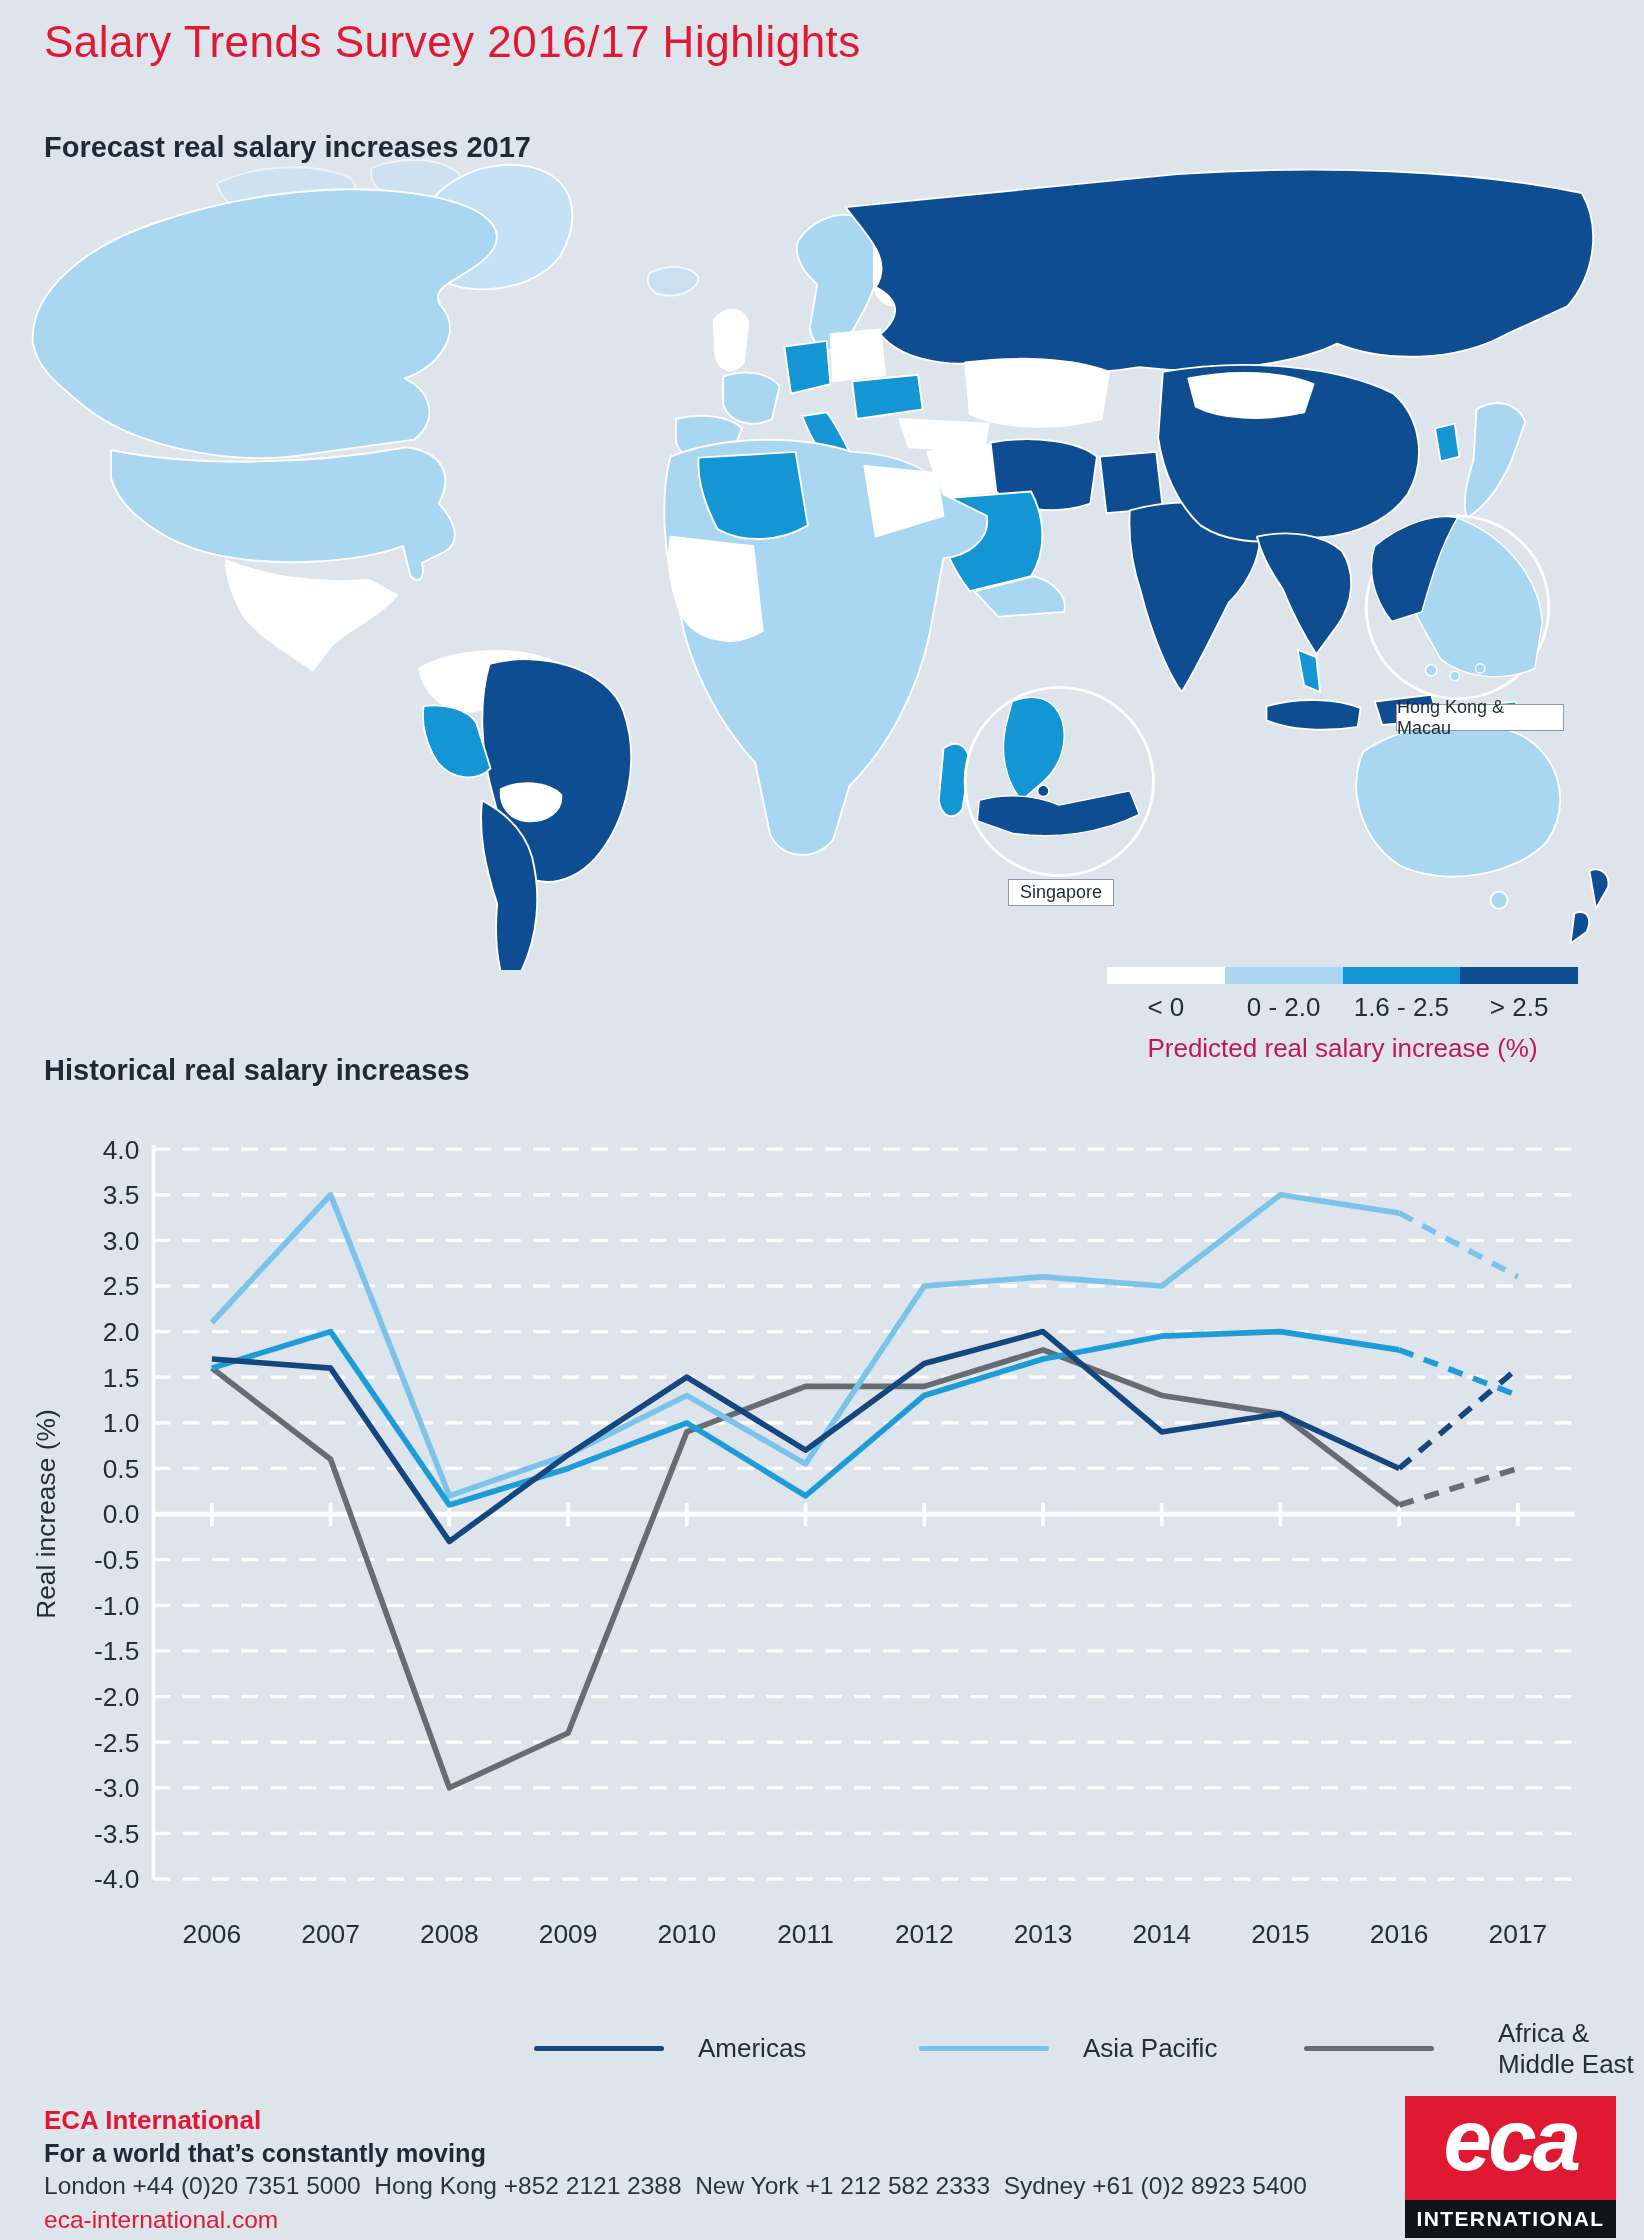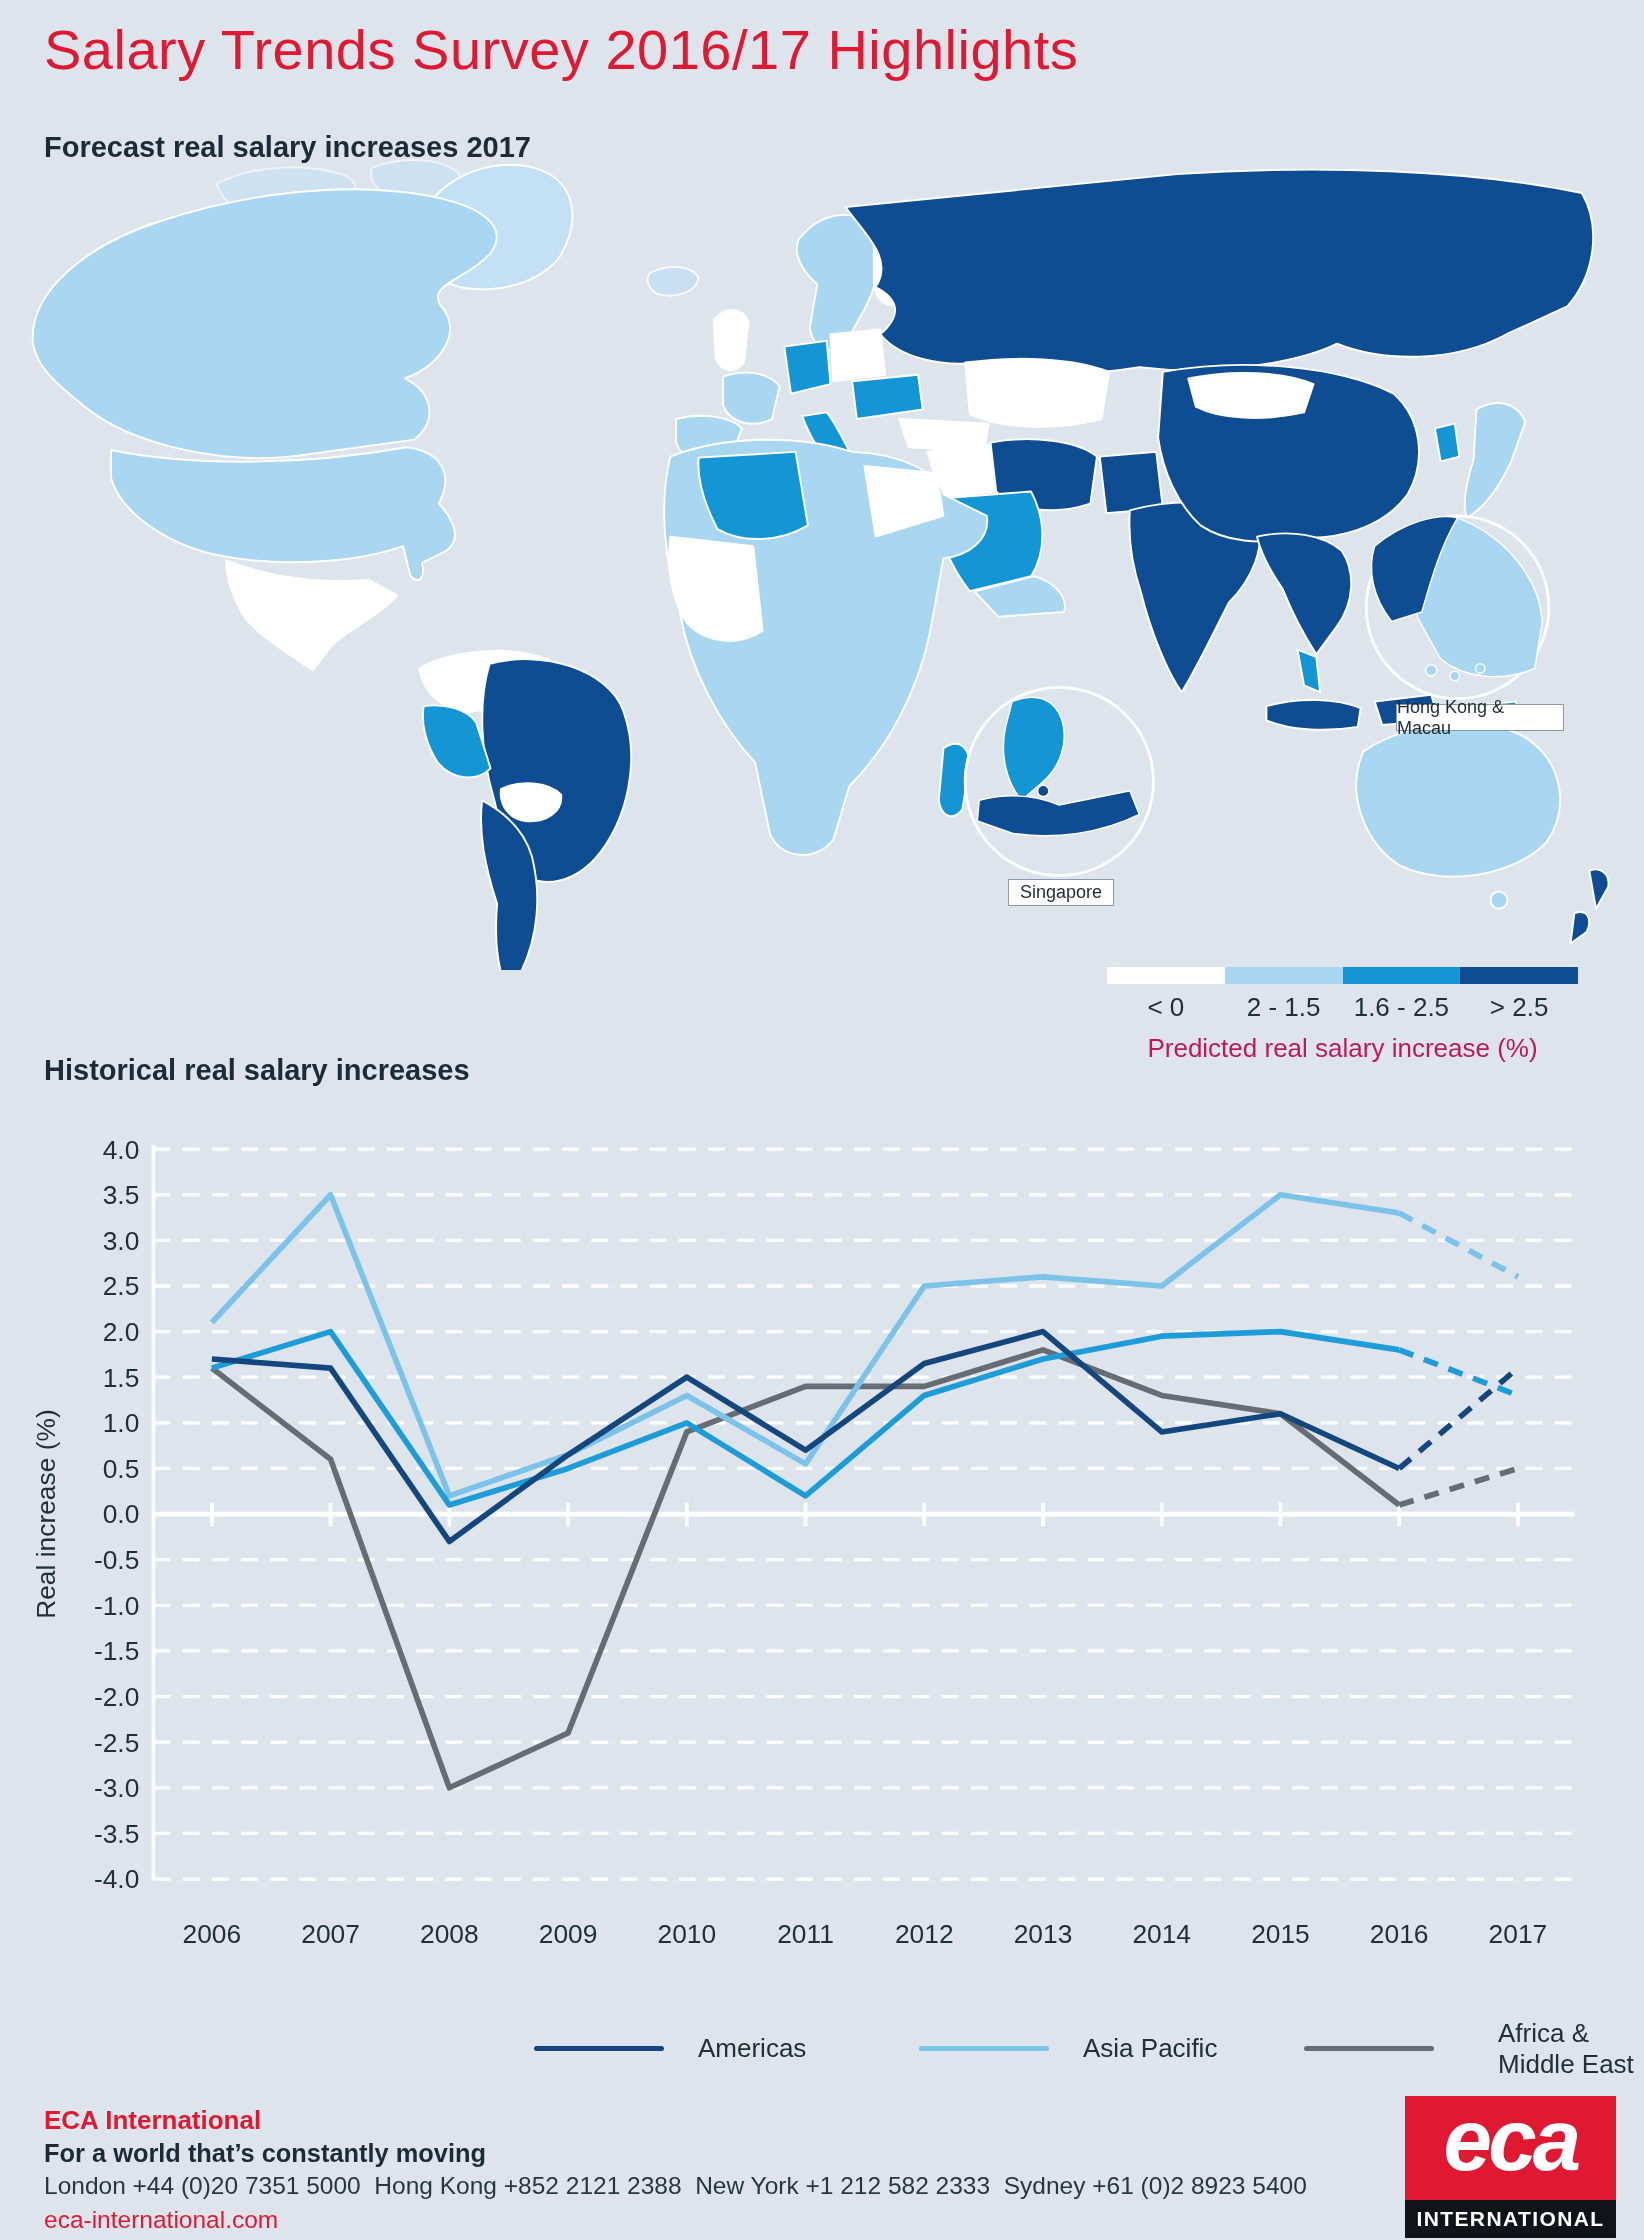--- a/index.html
+++ b/index.html
@@ -1,21 +1,21 @@
 <!DOCTYPE html>
 <html style="--brand-red: #e01933;font-size:15px"><head>
 <meta charset="utf-8">
 <style>
   html,body{margin:0;padding:0;}
   body{
     width:1644px;height:2240px;position:relative;overflow:hidden;
     background:#dde4ec;font-family:"Liberation Sans",sans-serif;color:#222d38;
   }
   .abs{position:absolute;}
-  #page-title{left:44px;top:17px;font-size:56px;font-weight:300;color:var(--brand-red);letter-spacing:0.5px;}
+  #page-title{left:44px;top:17px;font-size:44px;font-weight:300;color:var(--brand-red);letter-spacing:0.5px;}
   .section-title{left:44px;font-size:29px;font-weight:700;color:#1f2a36;}
   #map-subtitle{top:121px;margin-top:10px;}
   #hist-title{top:1054px;}
   #map-svg{left:0;top:141px;}
   #chart-svg{left:0;top:1111px;}
   #chart-svg text{font-family:"Liberation Sans",sans-serif;}
   
   #map-legend{left:1107px;top:967px;width:471px;}
   #map-legend .bar{display:flex;width:471px;height:17px;}
   #map-legend .seg{width:118px;height:17px;}
@@ -138,21 +138,21 @@
 
 <div class="abs" id="map-legend">
   <div class="bar">
     <div class="seg" style="background: rgb(255, 255, 255);"></div>
     <div class="seg" style="background: rgb(169, 214, 240);"></div>
     <div class="seg" style="background: rgb(20, 150, 212);"></div>
     <div class="seg" style="background: rgb(15, 77, 146);"></div>
   </div>
   <div class="labels">
     <span>&lt; 0</span>
-    <span>2 - 1.5</span>
+    <span>0 - 2.0</span>
     <span>1.6 - 2.5</span>
     <span>&gt; 2.5</span>
   </div>
   <div class="caption">Predicted real salary increase (%)</div>
 </div>
 
 <div class="abs section-title" id="hist-title">Historical real salary increases</div>
 <svg class="abs" id="chart-svg" width="1644" height="857" viewBox="0 0 1746 910">
     <line x1="163" y1="40.39999999999998" x2="1672" y2="40.39999999999998" stroke="#fff" stroke-width="3.5" stroke-dasharray="18 13" opacity="0.95"></line>
     <text x="148" y="50.39999999999998" text-anchor="end" fill="#232e3a" font-size="28">4.0</text>

